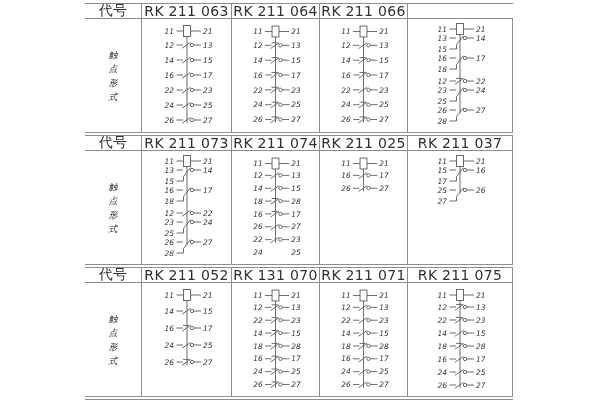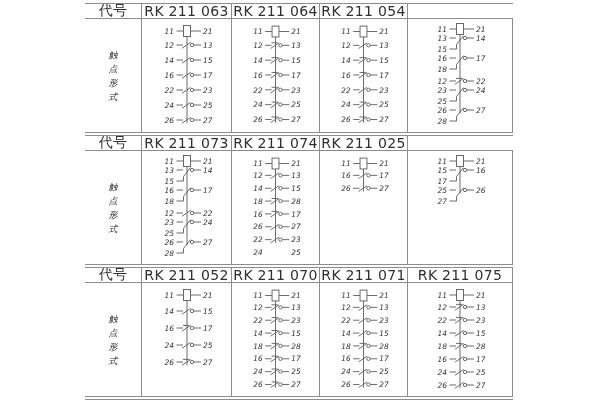--- a/index.html
+++ b/index.html
@@ -29,21 +29,21 @@
 </style>
 </head>
 <body>
 
 <div class="tbl" id="tbl">
     <div class="rule single"></div>
     <div class="row hrow">
       <div class="cell" style="width: 57px;">代号</div>
       <div class="cell" style="width: 90px; text-align: right;">RK 211 063</div>
       <div class="cell" style="width: 88px;">RK 211 064</div>
-      <div class="cell" style="width: 88px;">RK 211 054</div>
+      <div class="cell" style="width: 88px;">RK 211 066</div>
     </div>
     <div class="rule single"></div>
     <div class="row brow">
       <div class="cell labcell" style="width: 57px;">
         <div>触</div>
         <div>点</div>
         <div>形</div>
         <div>式</div>
       </div>
       <div class="cell" style="width: 90px;">
@@ -285,20 +285,21 @@
           </g>
         </svg>
       </div>
     </div>
     <div class="rule double"></div>
     <div class="row hrow">
       <div class="cell" style="width: 57px;">代号</div>
       <div class="cell" style="width: 90px;">RK 211 073</div>
       <div class="cell" style="width: 88px;">RK 211 074</div>
       <div class="cell" style="width: 88px;">RK 211 025</div>
+      <div class="cell" style="width: 105px;">RK 211 037</div>
     </div>
     <div class="rule single"></div>
     <div class="row brow">
       <div class="cell labcell" style="width: 57px;">
         <div>触</div>
         <div>点</div>
         <div>形</div>
         <div>式</div>
       </div>
       <div class="cell" style="width: 90px;">
@@ -471,21 +472,21 @@
             <text x="31" y="52.7" text-anchor="end">27</text>
             <text x="60" y="41.7" text-anchor="start">26</text>
           </g>
         </svg>
       </div>
     </div>
     <div class="rule double"></div>
     <div class="row hrow">
       <div class="cell" style="width: 57px;">代号</div>
       <div class="cell" style="width: 90px;">RK 211 052</div>
-      <div class="cell" style="width: 88px;">RK 211 070</div>
+      <div class="cell" style="width: 88px;">RK 131 070</div>
       <div class="cell" style="width: 88px;">RK 211 071</div>
       <div class="cell" style="width: 105px; text-align: center;">RK 211 075</div>
     </div>
     <div class="rule single"></div>
     <div class="row brow">
       <div class="cell labcell" style="width: 57px;">
         <div>触</div>
         <div>点</div>
         <div>形</div>
         <div>式</div>

